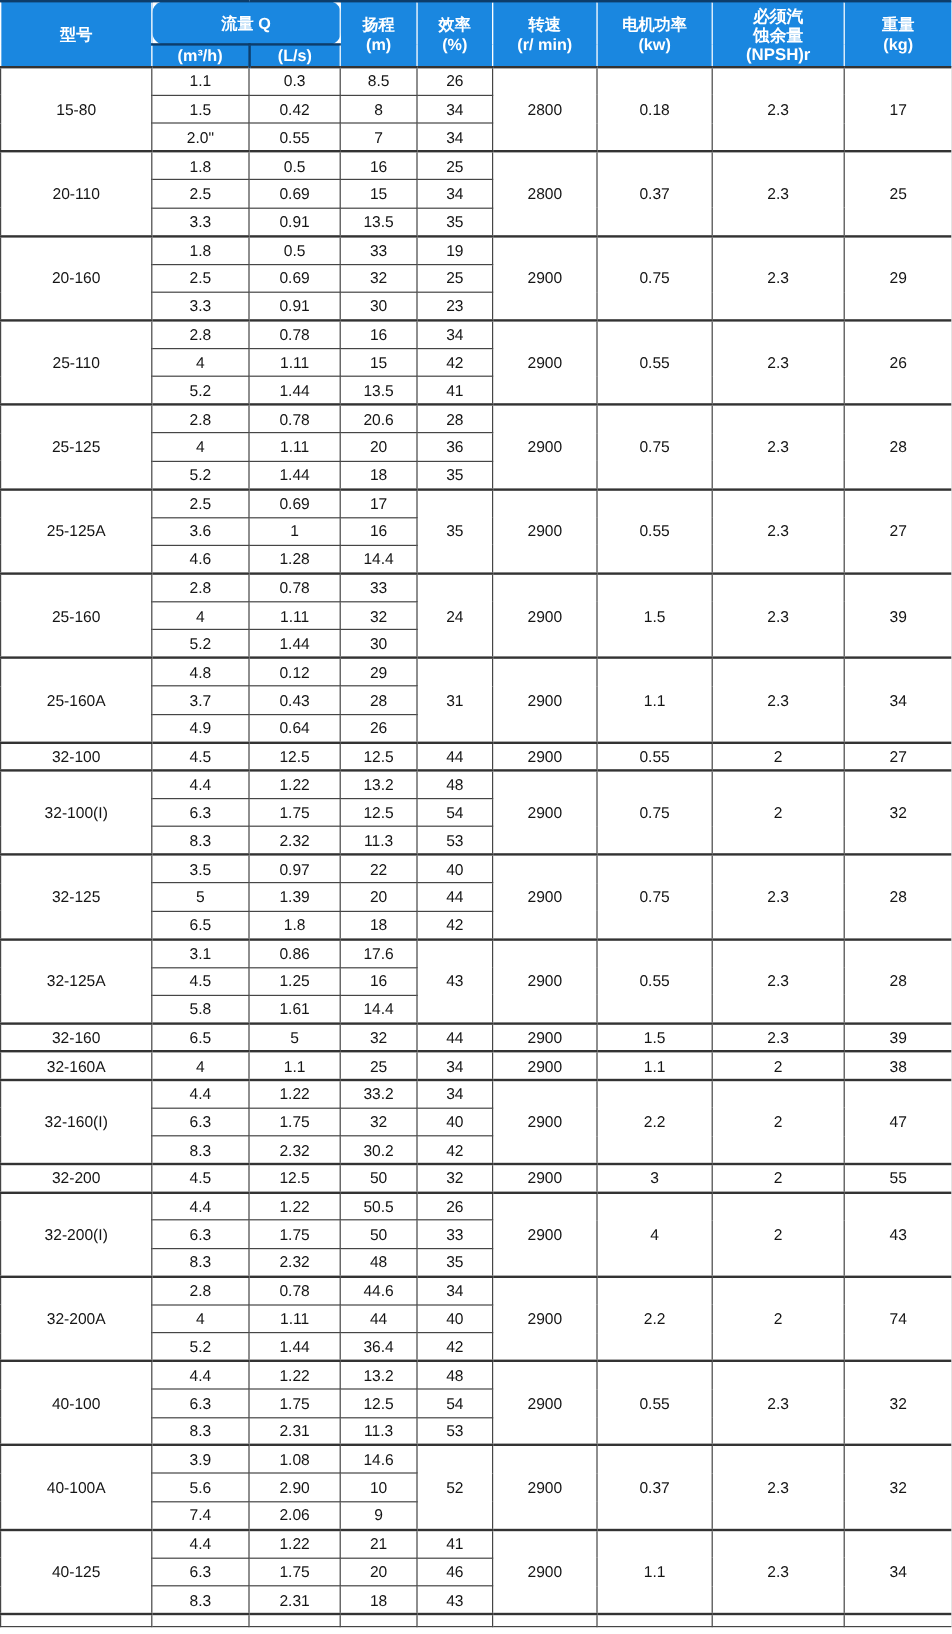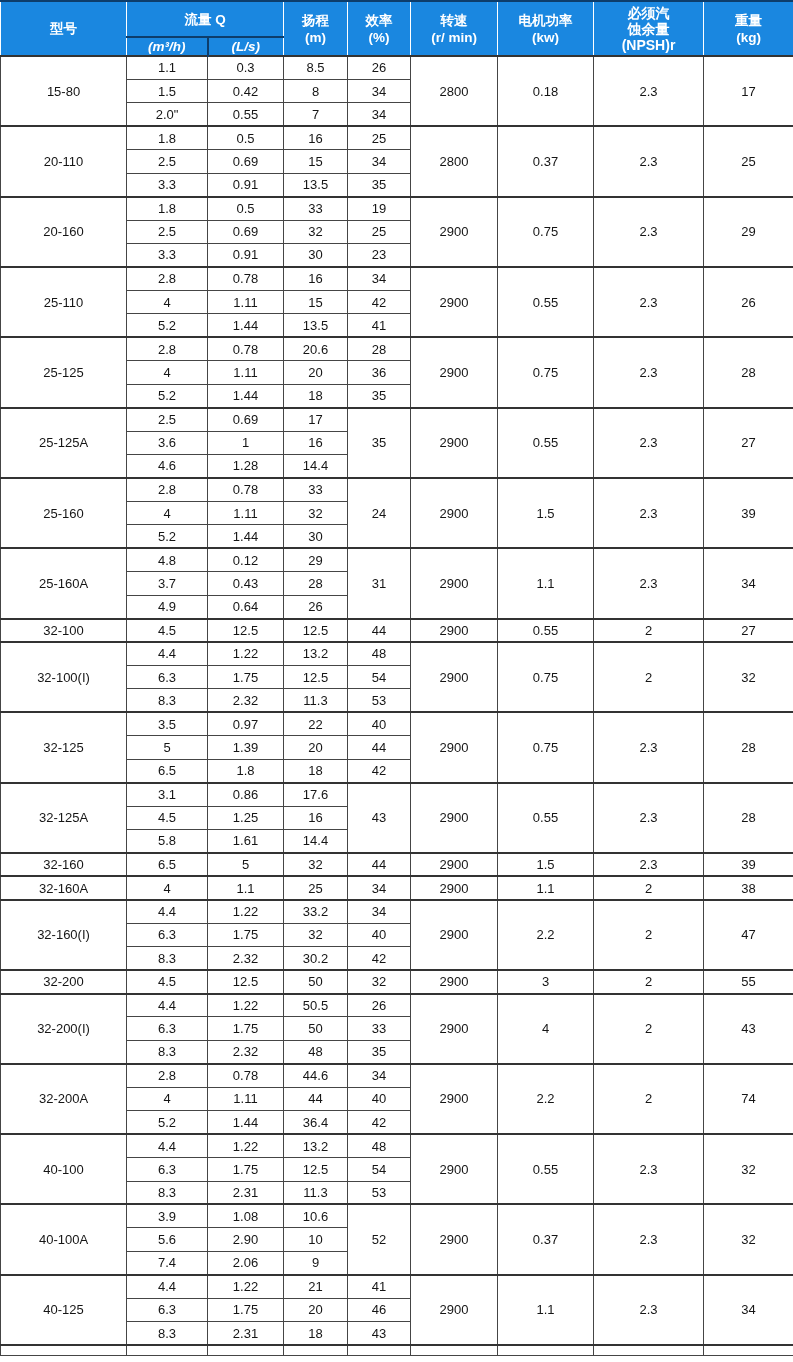--- a/index.html
+++ b/index.html
@@ -21,22 +21,22 @@
   
   thead th{
     background:var(--header-bg);
     color:#ffffff;
     font-size:13.5px;font-weight:700;
     padding:0;line-height:17px;
     border:1px solid #ffffff;
     vertical-align:middle;text-align:center;
   }
   thead{border-top:2px solid var(--header-divider);}
-  th.flow-q{height:36px;border-bottom:2px solid var(--header-divider);}
-  th.sub{height:18px;font-style:italic;}
+  th.flow-q{height:36px;border-bottom:2px solid var(--header-divider);border-radius:10px;}
+  th.sub{height:18px;}
   th.sub-ls{border-left:2px solid var(--header-divider);}
   th .ln{display:block;}
   th.npsh-h{line-height:16px;font-size:14px;}
   
   tbody td{
     border:1px solid var(--body-border);
     text-align:center;vertical-align:middle;
     font-size:13px;color:var(--body-text);
     padding:0;overflow:hidden;white-space:nowrap;
   }
@@ -475,21 +475,21 @@
         <tr>
           <td>8.3</td>
           <td>2.31</td>
           <td>11.3</td>
           <td>53</td>
         </tr>
         <tr class="block-start">
           <td rowspan="3">40-100A</td>
           <td>3.9</td>
           <td>1.08</td>
-          <td>10.6</td>
+          <td>14.6</td>
           <td rowspan="3">52</td>
           <td rowspan="3">2900</td>
           <td rowspan="3">0.37</td>
           <td rowspan="3">2.3</td>
           <td rowspan="3">32</td>
         </tr>
         <tr>
           <td>5.6</td>
           <td>2.90</td>
           <td>10</td>

